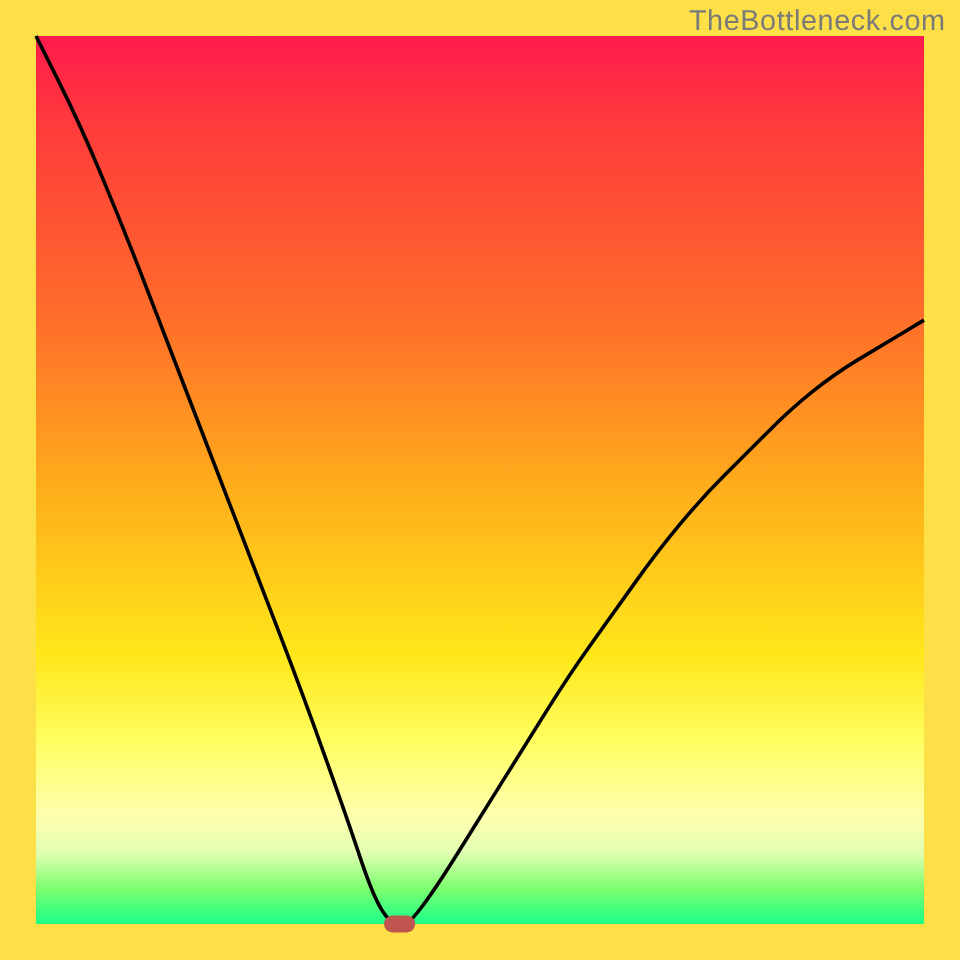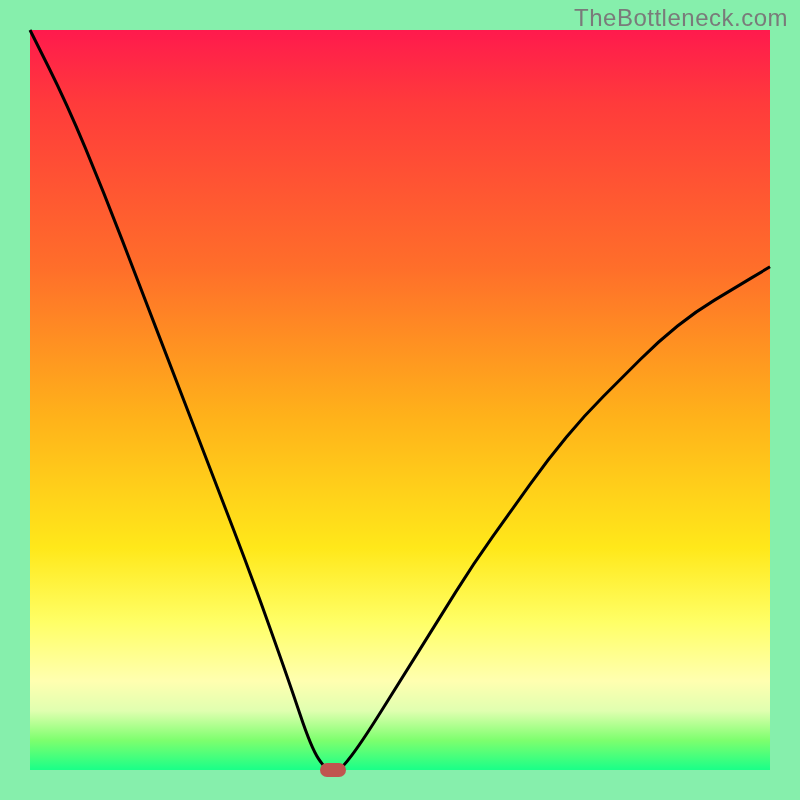--- a/index.html
+++ b/index.html
@@ -8,21 +8,21 @@
     width: 800px;
     height: 800px;
     overflow: hidden;
     font-family: Arial, Helvetica, sans-serif;
     background: #000;
   }
   .frame {
     position: relative;
     width: 800px;
     height: 800px;
-    background: #86efac;
+    background: #fde047;
   }
   .plot {
     position: absolute;
     left: 30px;
     top: 30px;
     width: 740px;
     height: 740px;
     
     background: linear-gradient(to bottom,
       #ff1a4d 0%,

